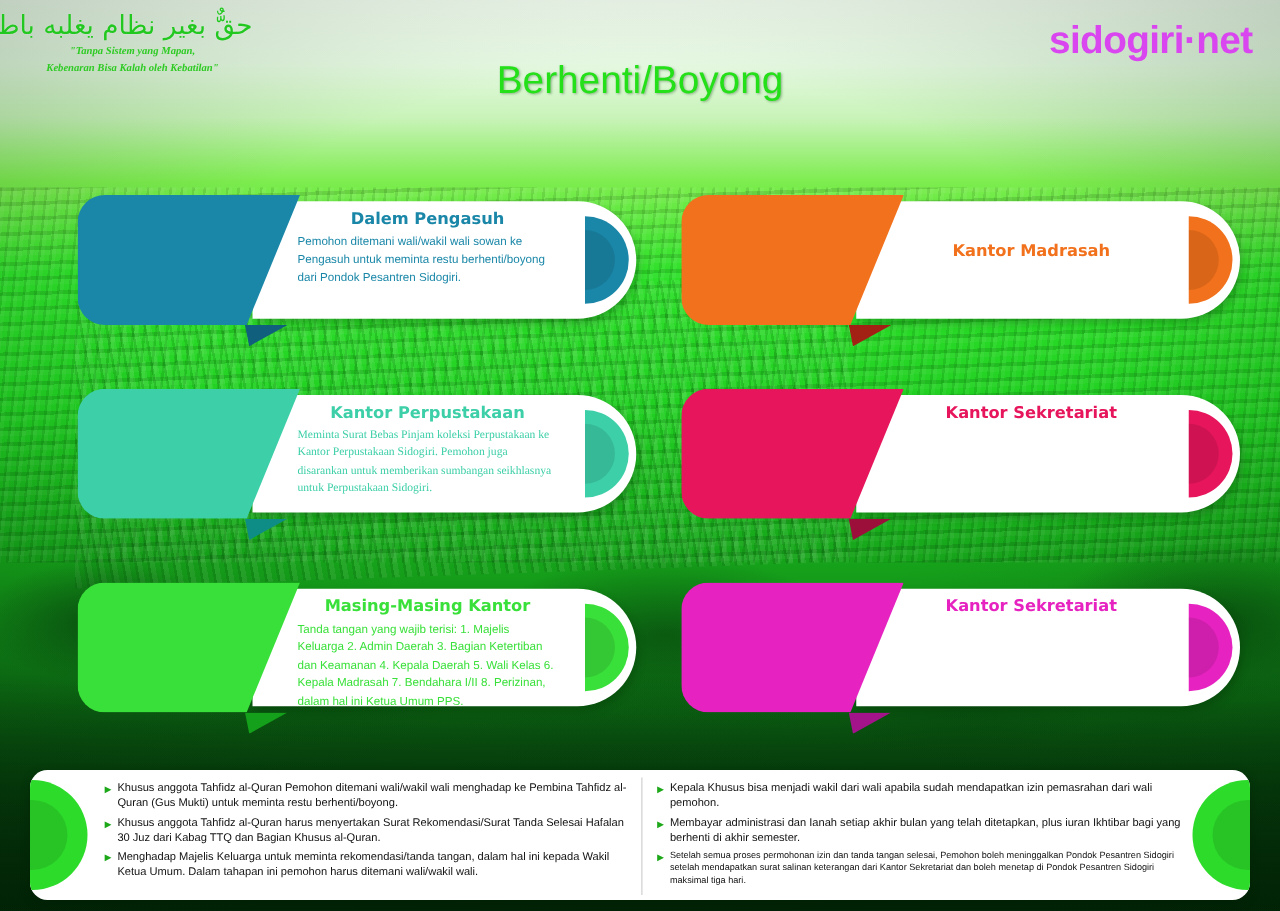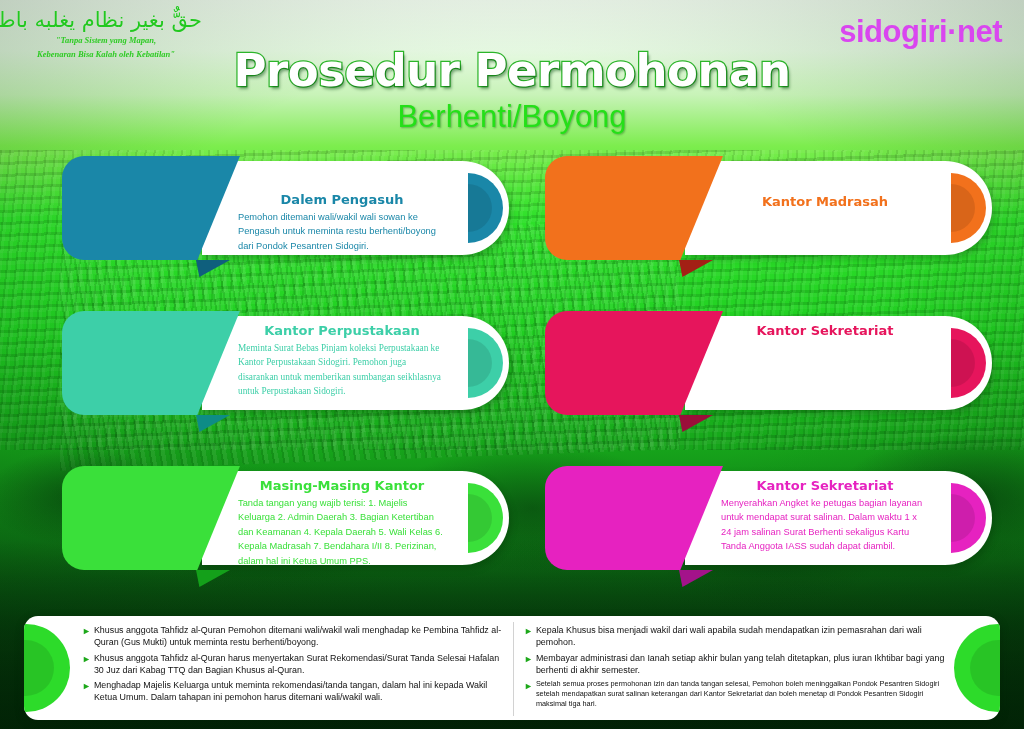--- a/index.html
+++ b/index.html
@@ -302,29 +302,28 @@
 
   <div class="calligraphy">
     <span class="arabic">حقٌّ بغير نظام يغلبه باطل بنظام</span>
     <span class="motto">"Tanpa Sistem yang Mapan,</span>
     <span class="motto">Kebenaran Bisa Kalah oleh Kebatilan"</span>
   </div>
 
   <div class="brand">sidogiri·net</div>
 
   <div class="title-block">
-    <div class="main-title">Prosedur Permohonan</div>
     <div class="sub-title">Berhenti/Boyong</div>
   </div>
 
   <div id="cards-layer">
       <div class="card" style="left: 62px; top: 156px;">
         <div class="body">
           <div class="body-inner">
-            <div class="head" style="color: rgb(26, 135, 168); margin-top: 24px;">Dalem Pengasuh</div>
+            <div class="head" style="color: rgb(26, 135, 168);">Dalem Pengasuh</div>
             <div class="desc" style="color: rgb(26, 135, 168);">Pemohon ditemani wali/wakil wali sowan ke Pengasuh untuk meminta restu berhenti/boyong dari Pondok Pesantren Sidogiri.</div>
           </div>
           <div class="dshape" style="background: rgb(26, 135, 168);"></div>
         </div>
         <div class="left-fold" style="background: rgb(15, 95, 125);"></div>
         <div class="left-panel" style="background: rgb(26, 135, 168);"></div>
         <div class="num">01</div>
         <div class="num-label">Restu Pengasuh</div>
       </div>
       <div class="card" style="left: 545px; top: 156px;">
@@ -374,21 +373,20 @@
         </div>
         <div class="left-fold" style="background: rgb(20, 160, 26);"></div>
         <div class="left-panel" style="background: rgb(58, 224, 58);"></div>
         <div class="num">05</div>
         <div class="num-label">Validasi Formulir</div>
       </div>
       <div class="card" style="left: 545px; top: 466px;">
         <div class="body">
           <div class="body-inner">
             <div class="head" style="color: rgb(230, 34, 192);">Kantor Sekretariat</div>
-            <div class="desc" style="color: rgb(230, 34, 192);">Menyerahkan Angket ke petugas bagian layanan untuk mendapat surat salinan. Dalam waktu 1 x 24 jam salinan Surat Berhenti sekaligus Kartu Tanda Anggota IASS sudah dapat diambil.</div>
           </div>
           <div class="dshape" style="background: rgb(230, 34, 192);"></div>
         </div>
         <div class="left-fold" style="background: rgb(163, 19, 138);"></div>
         <div class="left-panel" style="background: rgb(230, 34, 192);"></div>
         <div class="num">06</div>
         <div class="num-label">Rekomendasi</div>
       </div>
     </div>
 

